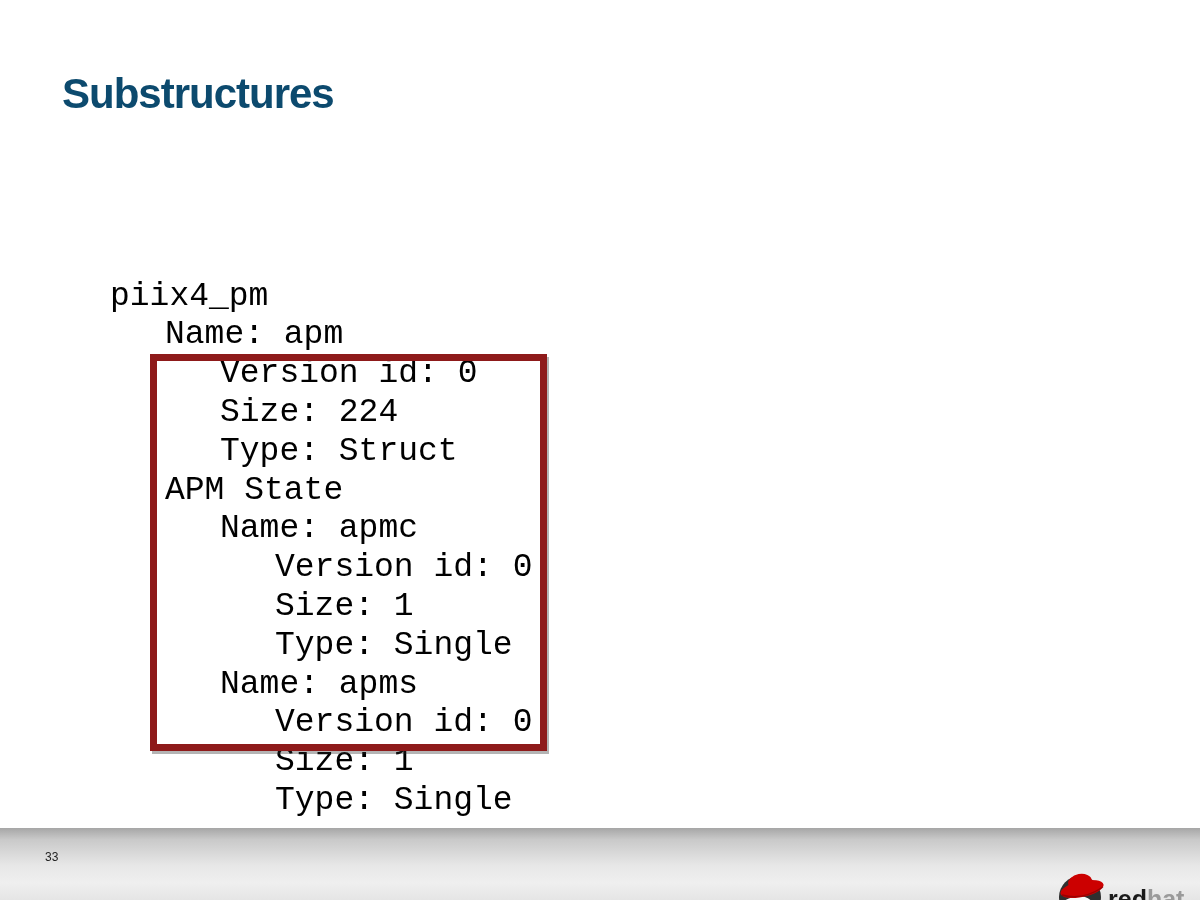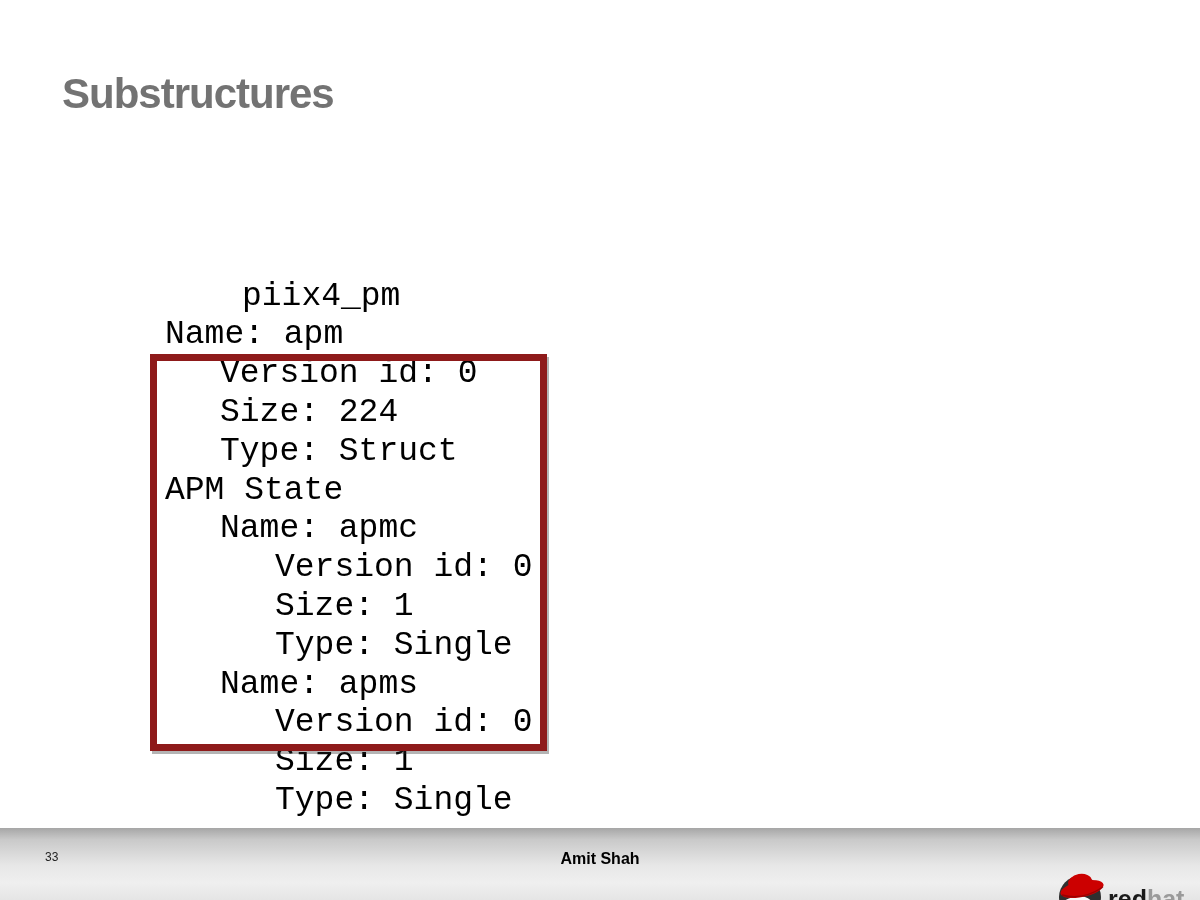--- a/index.html
+++ b/index.html
@@ -16,37 +16,37 @@
   }
 
   
   .slide-title {
     position: absolute;
     left: 62px;
     top: 70px;
     font-size: 42px;
     font-weight: 700;
     letter-spacing: -1px;
-    color: #737373;
+    color: #0c4a6e;
     font-family: "Liberation Sans", sans-serif;
   }
 
   
   .code-block {
     position: absolute;
     left: 110px;
     top: 200px;
     font-family: "Liberation Mono", monospace;
     font-size: 33px;
     line-height: 38.8px;
     color: #000000;
     white-space: pre;
   }
   .code-line { height: 38.8px; }
-  .indent-0 { padding-left: 0; text-align: center; }
+  .indent-0 { padding-left: 0; }
   .indent-1 { padding-left: 55px; }
   .indent-2 { padding-left: 110px; }
   .indent-3 { padding-left: 165px; }
 
   
   .highlight-box {
     position: absolute;
     left: 150px;
     top: 354px;
     width: 397px;
@@ -102,21 +102,20 @@
 <div class="slide-title">Substructures</div>
 
 <div class="code-block">
   
 <div class="code-line indent-0">piix4_pm</div><div class="code-line indent-1">Name: apm</div><div class="code-line indent-2">Version id: 0</div><div class="code-line indent-2">Size: 224</div><div class="code-line indent-2">Type: Struct</div><div class="code-line indent-1">APM State</div><div class="code-line indent-2">Name: apmc</div><div class="code-line indent-3">Version id: 0</div><div class="code-line indent-3">Size: 1</div><div class="code-line indent-3">Type: Single</div><div class="code-line indent-2">Name: apms</div><div class="code-line indent-3">Version id: 0</div><div class="code-line indent-3">Size: 1</div><div class="code-line indent-3">Type: Single</div></div>
 
 <div class="highlight-box"></div>
 
 <div class="footer">
   <div class="page-number">33</div>
-  <div class="author">Amit Shah</div>
 </div>
 
 <div class="logo-wrap">
   <svg width="132" height="52" viewBox="0 0 132 52">
     <defs>
       <clipPath id="circ">
         <circle cx="24" cy="24" r="21"></circle>
       </clipPath>
     </defs>
 

